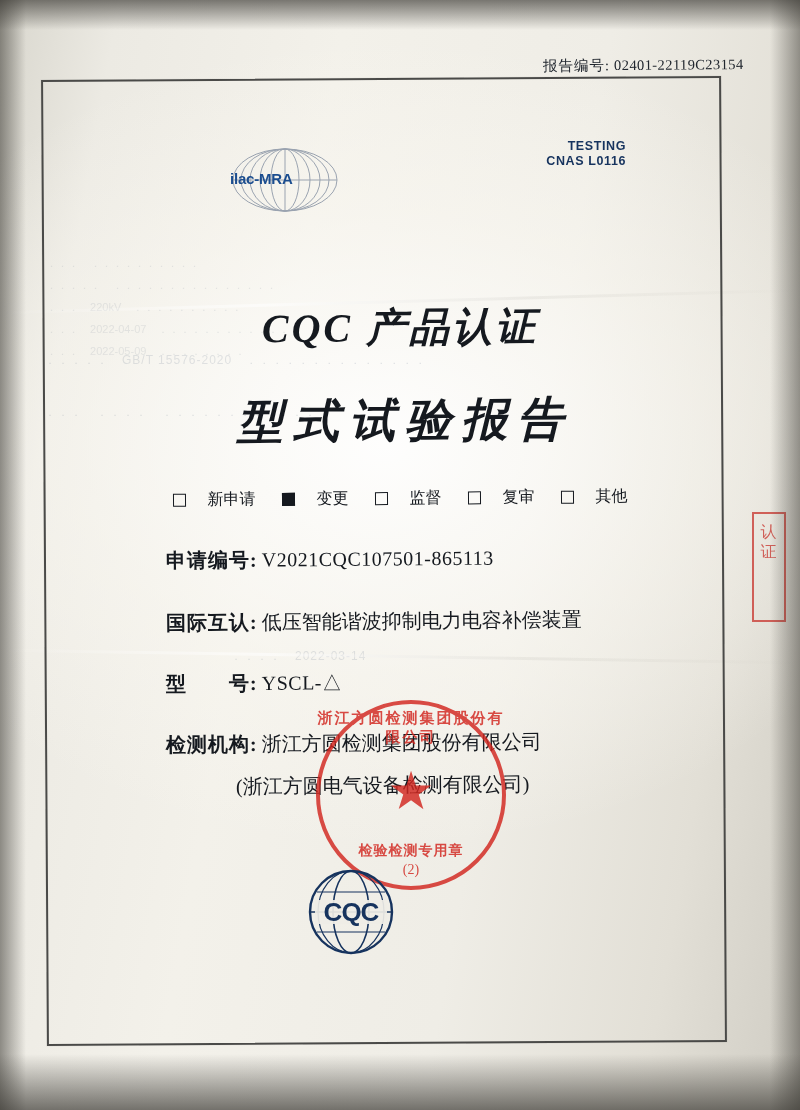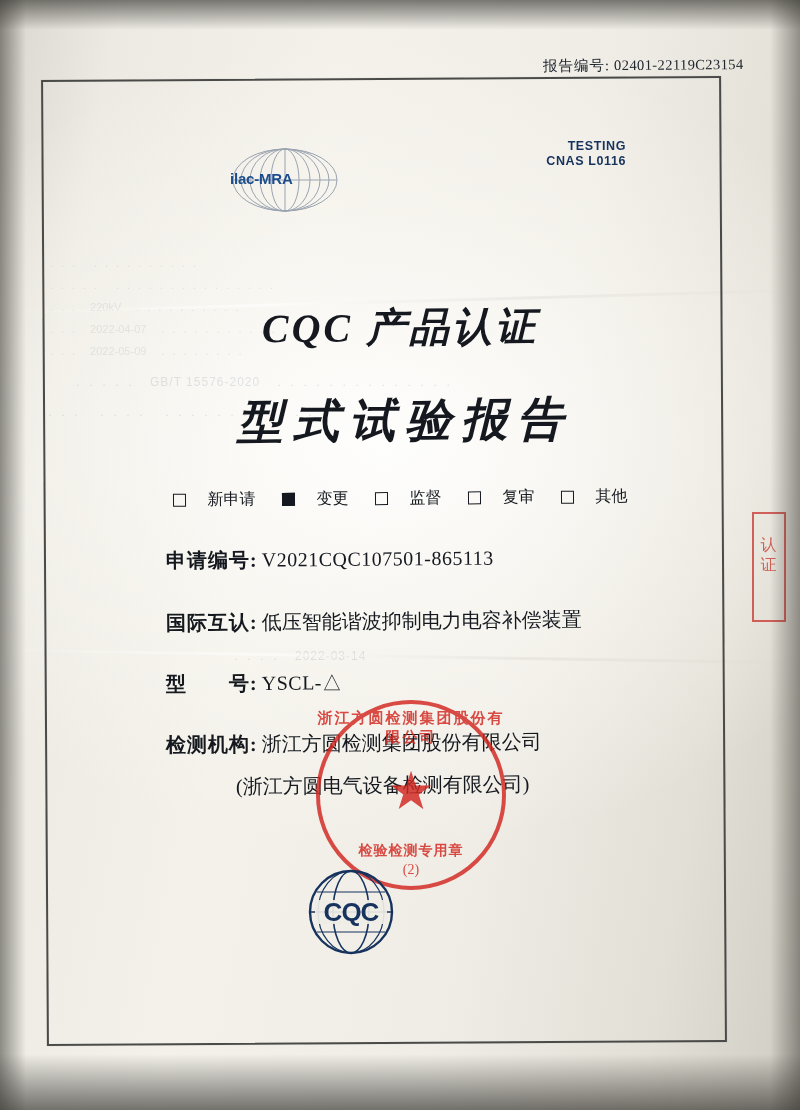--- a/index.html
+++ b/index.html
@@ -316,21 +316,21 @@
     right: 14px;
     top: 512px;
     width: 34px;
     height: 110px;
     border: 2px solid #c8332c;
     color: #c8332c;
     font-family: "Liberation Serif", serif;
     font-size: 16px;
     line-height: 20px;
     text-align: center;
-    padding-top: 21px;
+    padding-top: 8px;
     box-sizing: border-box;
     opacity: 0.75;
     letter-spacing: 1px;
   }
 
   
   #edge-left, #edge-right, #edge-top, #edge-bottom {
     position: absolute;
     pointer-events: none;
   }
@@ -348,21 +348,21 @@
 
 <div id="page">
 
   <div id="paper-light"></div>
 
   <div class="ghost-block" style="left:40px; top:252px;">  ．．．　．．．．．．．．．．
   ．．．．．　．．．．．．．．．．．．．．．
   ．．．　220kV　．．．．．．．．．．
   ．．．　2022-04-07　．．．．．．．．．．．．
   ．．．　2022-05-09　．．．．．．．．</div>
-  <div class="ghost" style="left:44px; top:374px; font-size:12px;padding-left:28px;">．．．．．　GB/T 15576-2020　．．．．．．．．．．．．．．</div>
+  <div class="ghost" style="left:44px; top:352px; font-size:12px;">．．．．．　GB/T 15576-2020　．．．．．．．．．．．．．．</div>
   <div class="ghost" style="left:44px; top:404px; font-size:12px;">．．．　．．．．　．．．．．．．．．．．．</div>
   <div class="ghost" style="left:230px; top:648px; font-size:12px;">．．．．　2022-03-14</div>
 
   <div class="crease" style="left:0; top:300px; width:800px; height:3px; transform:rotate(-1.6deg);"></div>
   <div class="crease" style="left:0; top:655px; width:800px; height:3px; transform:rotate(0.9deg);"></div>
 
   <div id="frame"></div>
 
   <div id="report-no">
     <span class="label">报告编号:</span>

